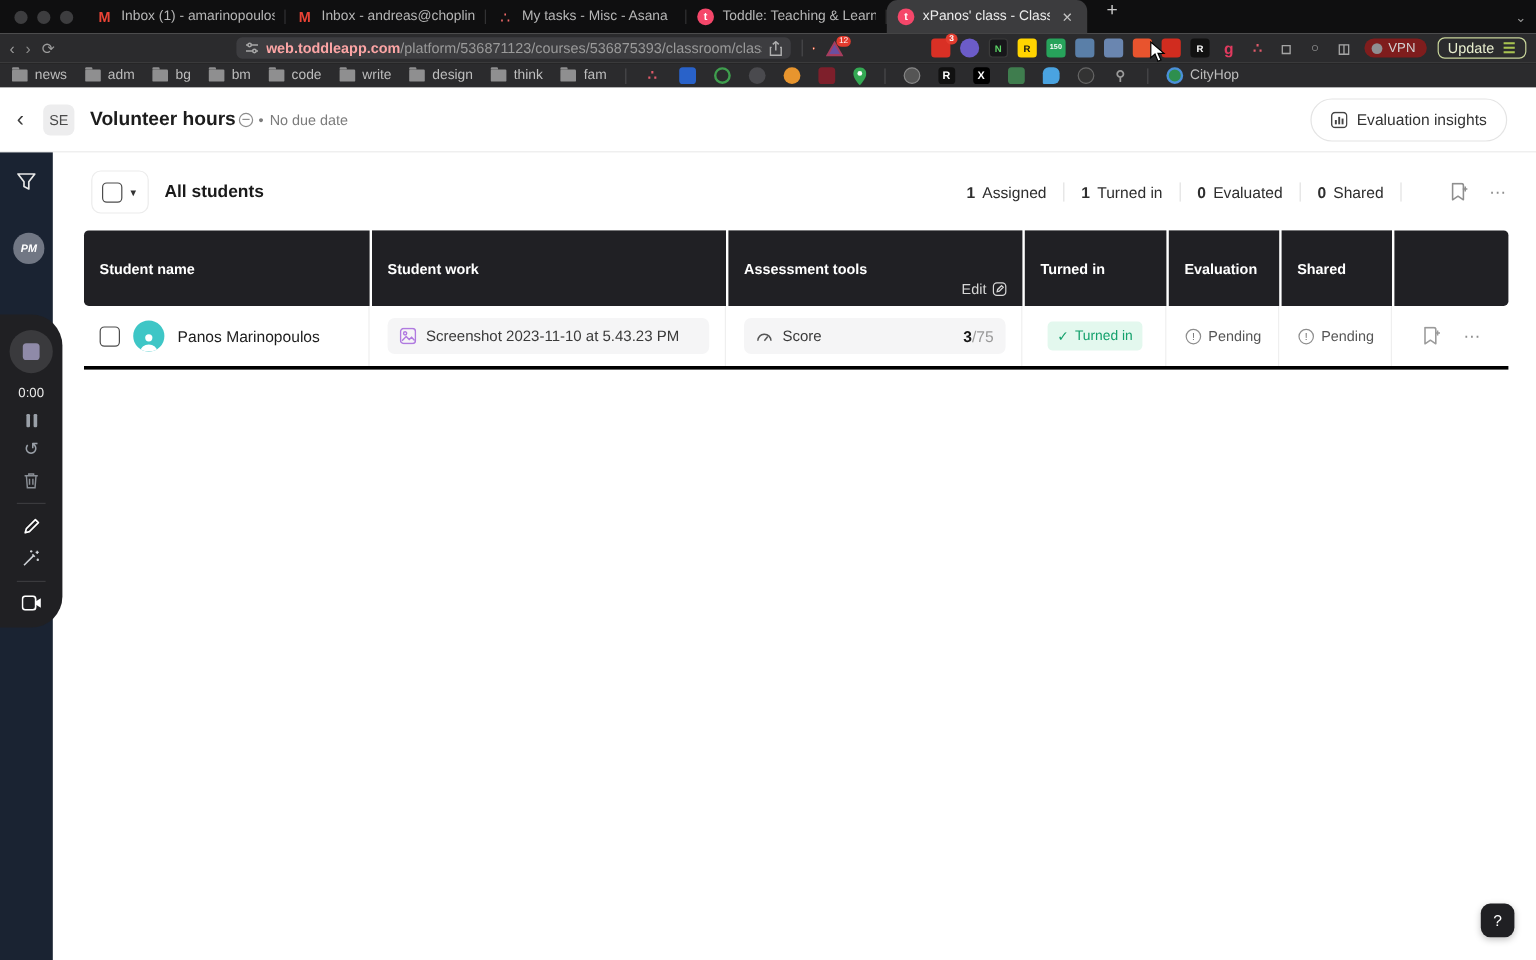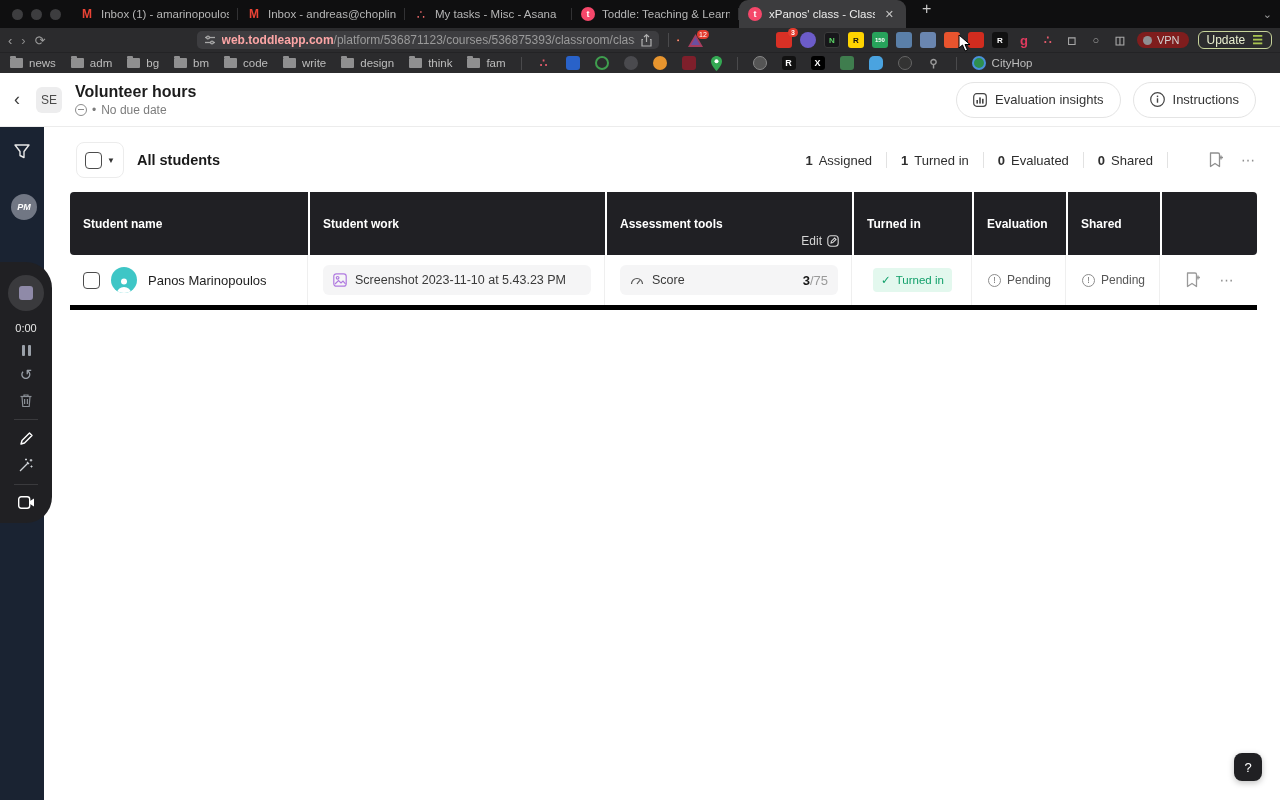--- a/index.html
+++ b/index.html
@@ -72,21 +72,21 @@
   .bmi-greensq { background:#3f7d4e; }
   .bmi-chat { background:#4aa3e0; border-radius:5px 5px 5px 1px; }
   .bmi-globe2 { background:#333; border-radius:50%; border:1px solid #666; }
   .bmi-key { color:#9a9a9a; background:transparent; font-size:11px; }
   .bmi-cityhop { background:#2e8f4e; border-radius:50%; border:2px solid #4a90d9; }
 
   
   .page-header { height:54px; background:#fff; border-bottom:1px solid #ececec; display:flex; align-items:center; position:relative; }
   .back-chevron { font-size:18px; color:#3c3c3c; margin:0 16px 0 14px; }
   .se-badge { width:26px; height:26px; background:#ededee; border-radius:6px; display:flex; align-items:center; justify-content:center; font-size:12px; color:#4a4a4a; margin-right:13px; }
-  .title-wrap { display:flex; flex-direction:column; gap:2px; }
+  .title-wrap { display:flex; flex-direction:row; gap:2px; }
   .page-title { font-size:16px; font-weight:bold; color:#1c1c1c; }
   .due-row { display:flex; align-items:center; gap:5px; font-size:12px; color:#7c7c7c; }
   .circle-dash { width:12px; height:12px; border:1px solid #8d8d8d; border-radius:50%; position:relative; }
   .circle-dash::after { content:""; position:absolute; left:2px; right:2px; top:4.5px; height:1px; background:#8d8d8d; }
   .hdr-actions { margin-left:auto; display:flex; gap:12px; margin-right:24px; }
   .hdr-btn { height:36px; display:flex; align-items:center; gap:8px; border:1px solid #e4e4e4; border-radius:18px; padding:0 16px; font-size:13px; color:#333; background:#fff; }
 
   .page-body { display:flex; height:673px; position:relative; }
   .side-strip { width:44px; background:#1a2332; position:relative; flex:none; }
   .strip-filter { position:absolute; top:17px; left:14px; }
@@ -113,21 +113,21 @@
   .stat-sep { width:1px; height:16px; background:#e2e2e2; margin:0 14px; }
   .stats-icons { display:flex; align-items:center; gap:18px; margin-left:26px; color:#8f8f8f; }
   .dots-ico { font-size:14px; color:#8f8f8f; letter-spacing:1px; }
 
   .grid-table { margin:14px 23px 0 26px; }
   .thead, .trow { display:grid; grid-template-columns:238px 295px 245px 118px 92px 92px 1fr; column-gap:2px; }
   .th { background:#202024; color:#fff; font-size:12px; font-weight:bold; padding:7px 13px; display:flex; align-items:center; }
   .th:first-child { border-radius:4px 0 0 4px; }
   .th:last-child { border-radius:0 4px 4px 0; }
   .th-edit { margin-left:auto; display:flex; align-items:center; gap:5px; color:#d6d6d6; font-weight:normal; font-size:12px;margin-top:35px; }
-  .trow { border-bottom:5px solid #000000; }
+  .trow { border-bottom:3px solid #000000; }
   .td { min-height:50px; display:flex; align-items:center; border-right:1px solid #efefef; padding:0 13px; }
   .td:last-child { border-right:none; }
   .td-name { gap:11px; }
   .avatar-teal { width:26px; height:26px; border-radius:50%; background:#3ec6c6; display:flex; align-items:flex-end; justify-content:center; overflow:hidden; flex:none; }
   .student-name { font-size:13px; color:#1d1d1d; }
   .chip { background:#f5f5f6; border-radius:6px; height:30px; display:flex; align-items:center; gap:8px; padding:0 10px; flex:1; font-size:12.5px; color:#3a3a3a; }
   .score-num { margin-left:auto; font-size:13px; color:#9a9a9a; }
   .score-num b { color:#161616; }
   .badge-turnedin { margin:0 auto; background:#e3f8ee; color:#12a06b; font-size:11.5px; border-radius:4px; padding:5px 8px; display:flex; align-items:center; gap:5px; }
   .pending { margin:0 auto; display:flex; align-items:center; gap:6px; font-size:12px; color:#565656; }
@@ -315,28 +315,20 @@
     <div class="hdr-actions">
       <button class="hdr-btn">
         <svg width="14" height="14" viewBox="0 0 14 14">
             <rect x="0.7" y="0.7" width="12.6" height="12.6" rx="3" fill="none" stroke="#444" stroke-width="1.2"></rect>
             <rect x="3.4" y="7" width="1.6" height="3.6" fill="#444"></rect>
             <rect x="6.2" y="4.4" width="1.6" height="6.2" fill="#444"></rect>
             <rect x="9" y="5.8" width="1.6" height="4.8" fill="#444"></rect>
           </svg>
         <span>Evaluation insights</span>
       </button>
-      <button class="hdr-btn">
-        <svg width="15" height="15" viewBox="0 0 15 15">
-            <circle cx="7.5" cy="7.5" r="6.8" fill="none" stroke="#444" stroke-width="1.2"></circle>
-            <rect x="6.8" y="6.3" width="1.4" height="4.4" fill="#444"></rect>
-            <rect x="6.8" y="3.6" width="1.4" height="1.5" fill="#444"></rect>
-          </svg>
-        <span>Instructions</span>
-      </button>
     </div>
   </div>
 
   <div class="page-body">
     <div class="side-strip">
       <svg class="strip-filter" width="16" height="15" viewBox="0 0 16 15">
           <path d="M1 1 H15 L10 7.5 V13.5 L6 11.5 V7.5 Z" fill="none" stroke="#e8e8e8" stroke-width="1.4" stroke-linejoin="round"></path>
         </svg>
       <div class="strip-avatar">PM</div>
     </div>

